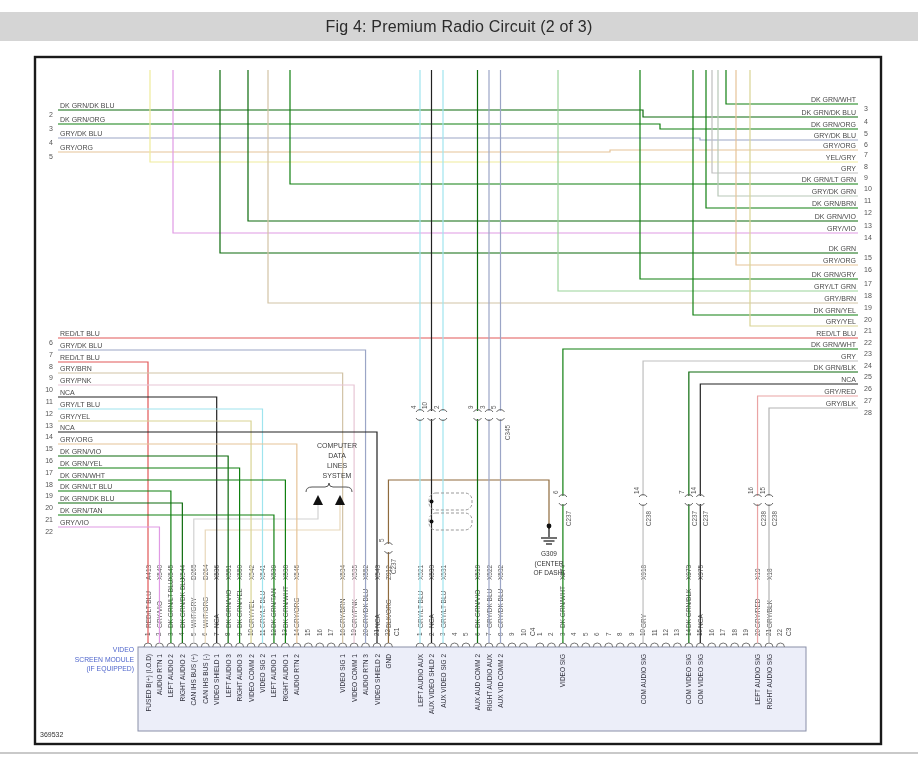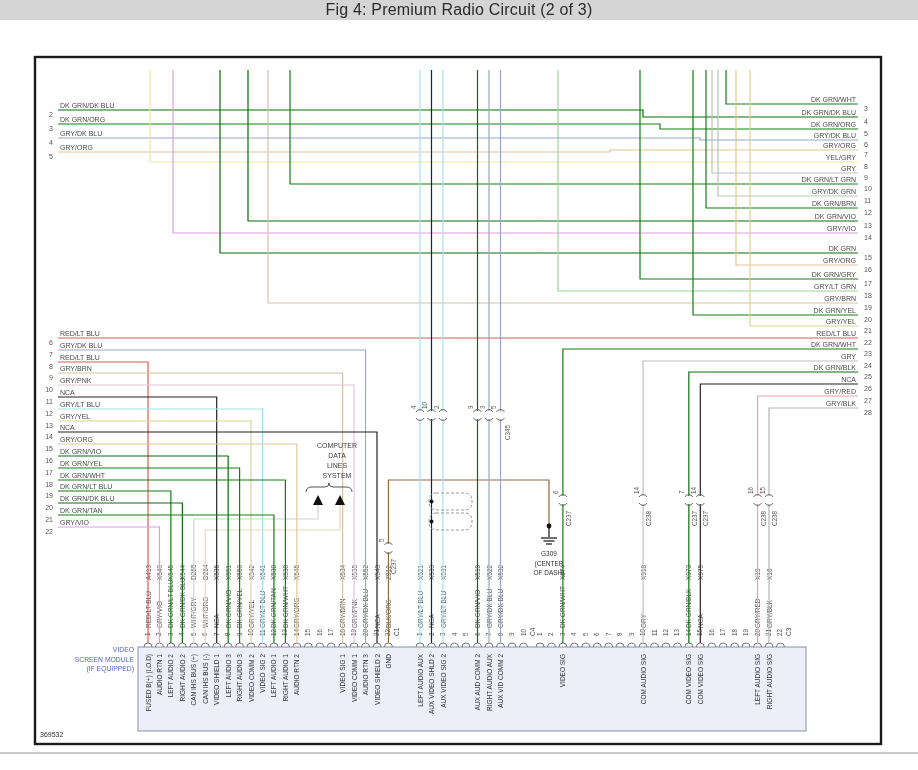--- a/index.html
+++ b/index.html
@@ -1,17 +1,17 @@
 <!DOCTYPE html>
 <html><head>
 <meta charset="utf-8">
 <style>
   html,body{margin:0;padding:0;background:#ffffff;}
   body{width:918px;height:770px;position:relative;font-family:"Liberation Sans",sans-serif;overflow:hidden;}
-  .titlebar{position:absolute;left:0;top:0;width:918px;height:20px;background:#d5d5d5;
+  .titlebar{position:absolute;left:0;top:12px;width:918px;height:29px;background:#d5d5d5;
     display:flex;align-items:center;justify-content:center;}
   .titlebar span{font-size:16px;color:#2b2b2b;letter-spacing:.2px;}
   #diagram{position:absolute;left:0;top:0;}
 </style>
 </head>
 <body>
 
 <div class="titlebar">
   <span>Fig 4: Premium Radio Circuit (2 of 3)</span>
 </div>

